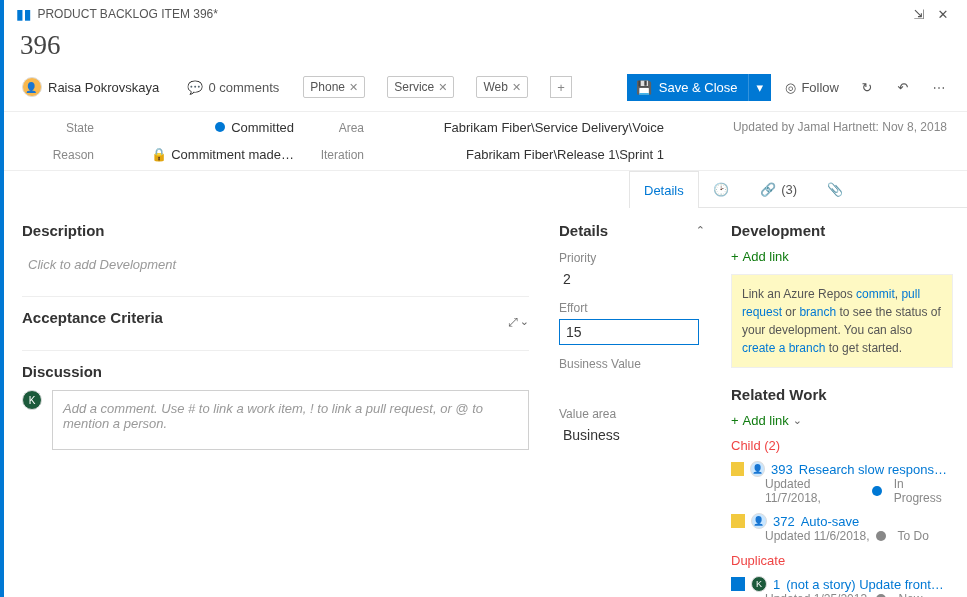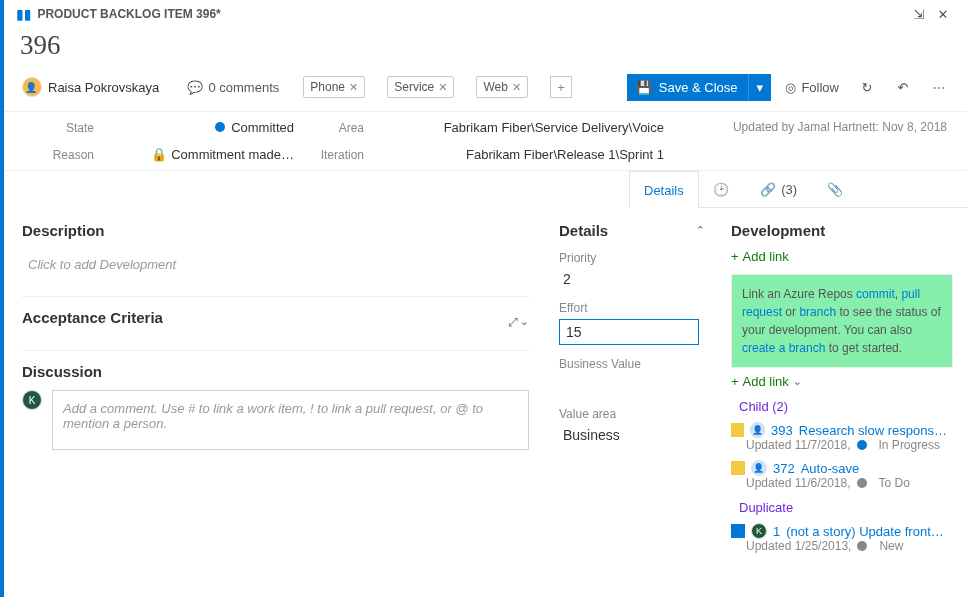--- a/index.html
+++ b/index.html
@@ -1,19 +1,19 @@
 <!DOCTYPE html>
 <html><head>
 <meta charset="utf-8">
 <style>
   * { box-sizing: border-box; margin:0; padding:0; font-family: "Segoe UI", Arial, sans-serif; }
   body { background: #fff; color: #333; font-size: 13px; width:967px; height:597px; border-left:4px solid #0078d4; position:relative; display:flex; flex-direction:column; }
   .topbar { display:flex; align-items:center; padding:6px 12px 4px 12px; }
   .pbi-icon { color:#0078d4; font-size:14px; margin-right:6px; }
-  .topbar-title { color:#555; font-size:12px; flex:1;font-weight:bold; }
+  .topbar-title { color:#555; font-size:12px; flex:1; }
   .wnd-btn { width:24px; text-align:center; color:#555; cursor:pointer; }
   .title-row { display:flex; align-items:baseline; padding: 4px 16px 10px 16px; }
   .item-num { font-size:27px; color:#444; margin-right:12px;font-family:Liberation Serif, serif; }
   .item-title { font-size:22px; color:#333; }
   .cmdbar { display:flex; align-items:center; padding: 2px 14px 10px 14px; gap:8px; }
   .assignee { display:flex; align-items:center; gap:6px; cursor:pointer; padding:2px 4px; }
   .avatar { width:20px; height:20px; border-radius:50%; background:#f8b84e; display:inline-flex; align-items:center; justify-content:center; color:#6b3500; font-size:10px; border:1px solid #ddd;}
   .avatar-k { background:#1c5a3b; color:#fff; }
   .avatar-g { background:#c9e6ff; color:#003a6b; }
   .comments { color:#555; display:flex; align-items:center; gap:5px; margin-left:16px;}
@@ -41,28 +41,28 @@
   .col-left { flex:1; padding:14px 18px; border-right:0px; }
   .col-mid { width:170px; padding:14px 12px; }
   .col-right { width:250px; padding:14px 14px; }
   h3.sec { font-size:15px; font-weight:600; color:#333; margin-bottom:10px;}
   .sec-row { display:flex; align-items:center; justify-content:space-between;}
   .placeholder { color:#999; font-style:italic; padding:8px 6px;}
   .mini-label { color:#888; font-size:12px; margin-top:12px;}
   .mini-val { color:#333; font-size:14px; margin-top:4px; padding:2px 4px;}
   .mini-val.editing { border:1px solid #0078d4; padding:4px 6px; width:140px;}
   .addlink { color:#107c10; cursor:pointer; display:flex; align-items:center; gap:4px; font-size:13px; margin-top:6px;}
-  .info-box { background:#86efac; border:1px solid #eee; padding:10px; font-size:12px; color:#555; margin-top:10px; line-height:1.5;}
+  .info-box { background:#fef9c3; border:1px solid #eee; padding:10px; font-size:12px; color:#555; margin-top:10px; line-height:1.5;}
   .info-box a { color:#0078d4; text-decoration:none; cursor:pointer;}
   .child-item { display:flex; align-items:center; gap:6px; margin-top:8px; font-size:13px;}
   .child-icon { width:14px; height:14px; background:#f2c93f; display:inline-block;}
   .child-icon.pbi { background:#0078d4; }
   .child-link { color:#0078d4; cursor:pointer; white-space:nowrap; overflow:hidden; text-overflow:ellipsis; max-width:160px;}
-  .sub { color:#888; font-size:12px; margin-left:15px; display:flex; gap:6px; align-items:center;}
-  .rel-header { color:#6d28d9; font-size:13px; margin-top:10px;margin-left:8px;}
+  .sub { color:#888; font-size:12px; margin-left:34px; display:flex; gap:6px; align-items:center;}
+  .rel-header { color:#ef4444; font-size:13px; margin-top:10px;}
   .comment-box { display:flex; gap:10px; margin-top:8px;}
   .comment-field { flex:1; border:1px solid #d0d0d0; padding:10px; min-height:60px; color:#999; font-style:italic; font-size:13px;}
   .expand-ic { color:#666; cursor:pointer; font-size:12px; display:flex; gap:2px;}
   .divider { border:none; border-top:1px solid #eee; margin:16px 0 12px 0;}
   .chev { font-size:11px; color:#666;}
 </style>
 </head>
 <body>
 
 <div class="topbar">
@@ -182,20 +182,21 @@
   <div class="col-right">
     <h3 class="sec">Development</h3>
     <div class="addlink">
         <span>+</span>
         <span>Add link</span>
       </div>
     <div class="info-box">
       <span>Link an Azure Repos </span><a>commit</a><span>, </span><a>pull request</a><span> or </span><a>branch</a><span> to see the status of your development. You can also </span><a>create a branch</a><span> to get started.</span>
     </div>
 
+    <h3 class="sec" style="margin-top:18px">Related Work</h3>
     <div class="addlink">
         <span>+</span>
         <span>Add link</span> 
         <span class="chev">⌄</span>
       </div>
 
     <div class="rel-header">Child (2)</div>
 
     <div class="child-item">
       <span class="child-icon"></span>

